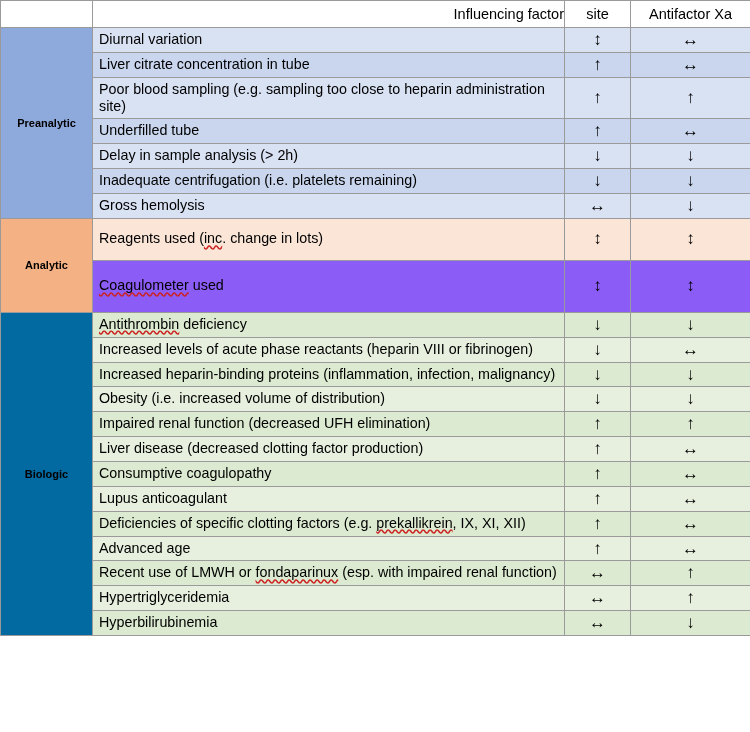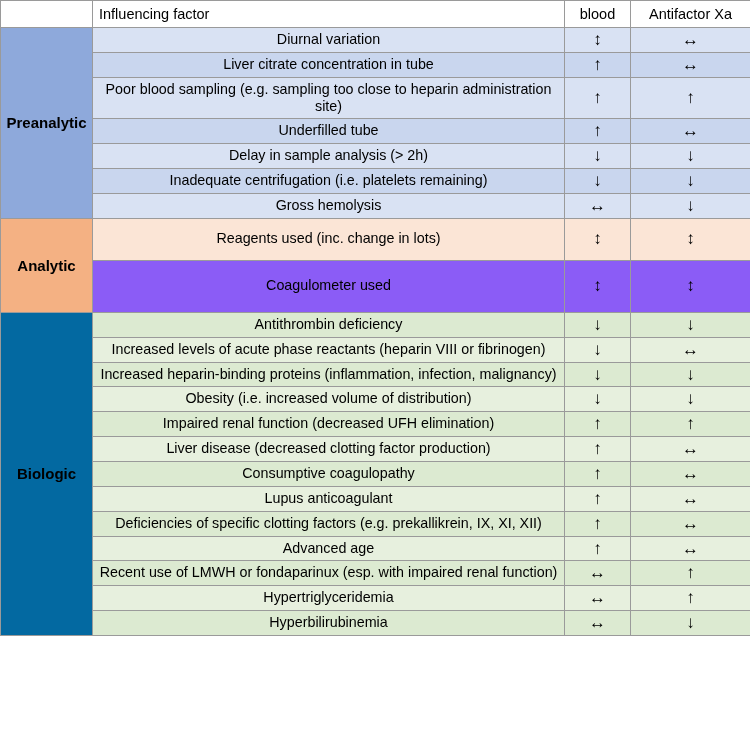--- a/index.html
+++ b/index.html
@@ -31,75 +31,76 @@
 
   
   .hdr td {
     background: #ffffff;
     font-size: 14.5px;
     color: #000;
     font-weight: normal;
     height: 26px;
   }
   .hdr .hdr-blank { border-top: 1px solid #9a9a9a; }
-  .hdr .hdr-factor { padding-left: 6px; text-align: left; }
+  .hdr .hdr-factor { padding-left: 6px; text-align: right; }
   .hdr .hdr-sym { text-align: center; }
 
   .cat-cell {
     text-align: center;
-    font-size: 15px;
+    font-size: 11px;
     font-weight: bold;
     color: #000;
   }
   .cat-pre { background: #8ea9db; }
   .cat-ana { background: #f4b183; margin-left: 40px; }
   .cat-bio { background: #0369a1; }
 
   .fac-cell {
     padding: 3px 6px 4px 6px;
     font-size: 14.3px;
     line-height: 1.18;
     color: #000;
-    text-align: center;
+    text-align: left;
   }
   .sym-cell {
     text-align: center;
     font-size: 17px;
     color: #000;
   }
 
   
   .pre-a .fac-cell, .pre-a .sym-cell { background: #d9e2f3; }
   .pre-b .fac-cell, .pre-b .sym-cell { background: #c9d6ee; }
   .ana-a .fac-cell, .ana-a .sym-cell { background: #fbe5d6; }
   .ana-b .fac-cell, .ana-b .sym-cell { background: #8b5cf6; }
   .bio-a .fac-cell, .bio-a .sym-cell { background: #dcead1; }
   .bio-b .fac-cell, .bio-b .sym-cell { background: #e7f0de; }
 
   .spell {
+    text-decoration: underline;
     text-decoration-style: wavy;
     text-decoration-color: #cc2222;
     text-decoration-skip-ink: none;
   }
 </style>
 </head>
 <body>
 
 <table class="factor-table">
   <colgroup>
     <col class="c-cat">
       <col class="c-fac">
       <col class="c-ap">
       <col class="c-ax">
   </colgroup>
   <tbody>
     <tr class="hdr">
       <td class="hdr-blank"></td>
       <td class="hdr-factor">Influencing factor</td>
-      <td class="hdr-sym">blood</td>
+      <td class="hdr-sym">site</td>
       <td class="hdr-sym">Antifactor Xa</td>
     </tr>
 
     <tr class="pre-a">
       <td class="cat-cell cat-pre" rowspan="7">Preanalytic</td>
       <td class="fac-cell">Diurnal variation</td>
       <td class="sym-cell">↕</td>
       <td class="sym-cell">↔</td>
     </tr>
     <tr class="pre-b">

